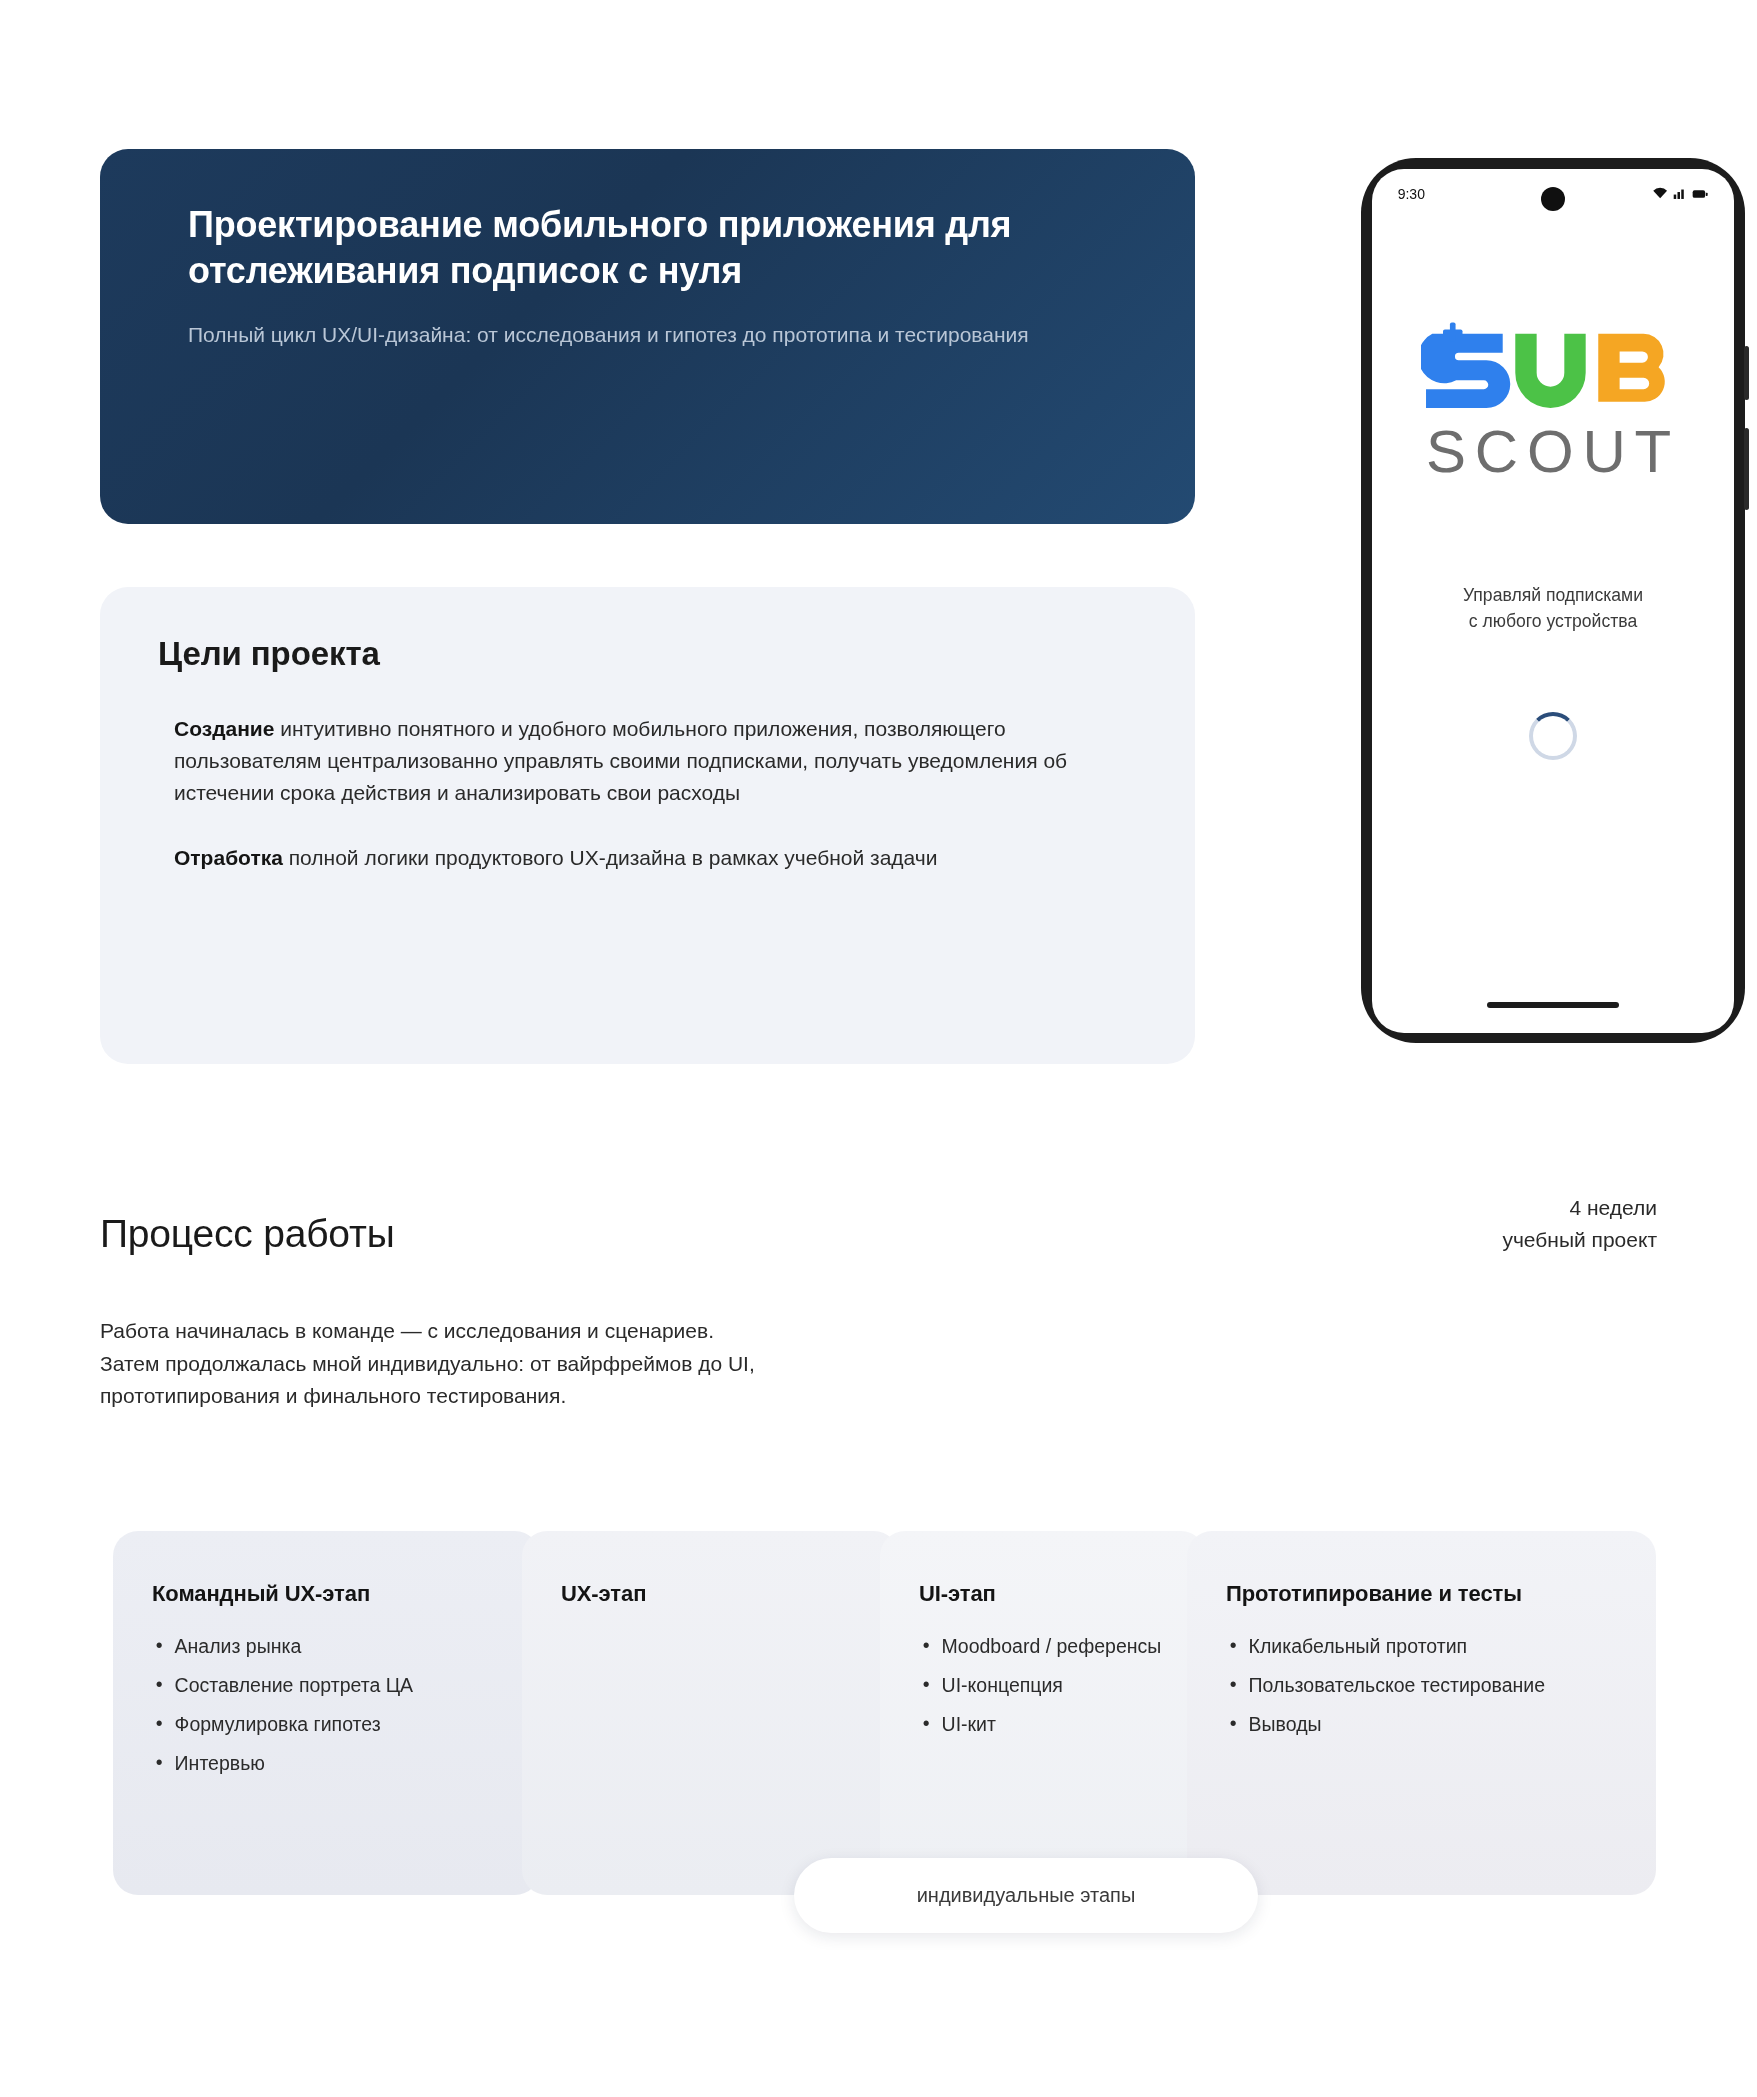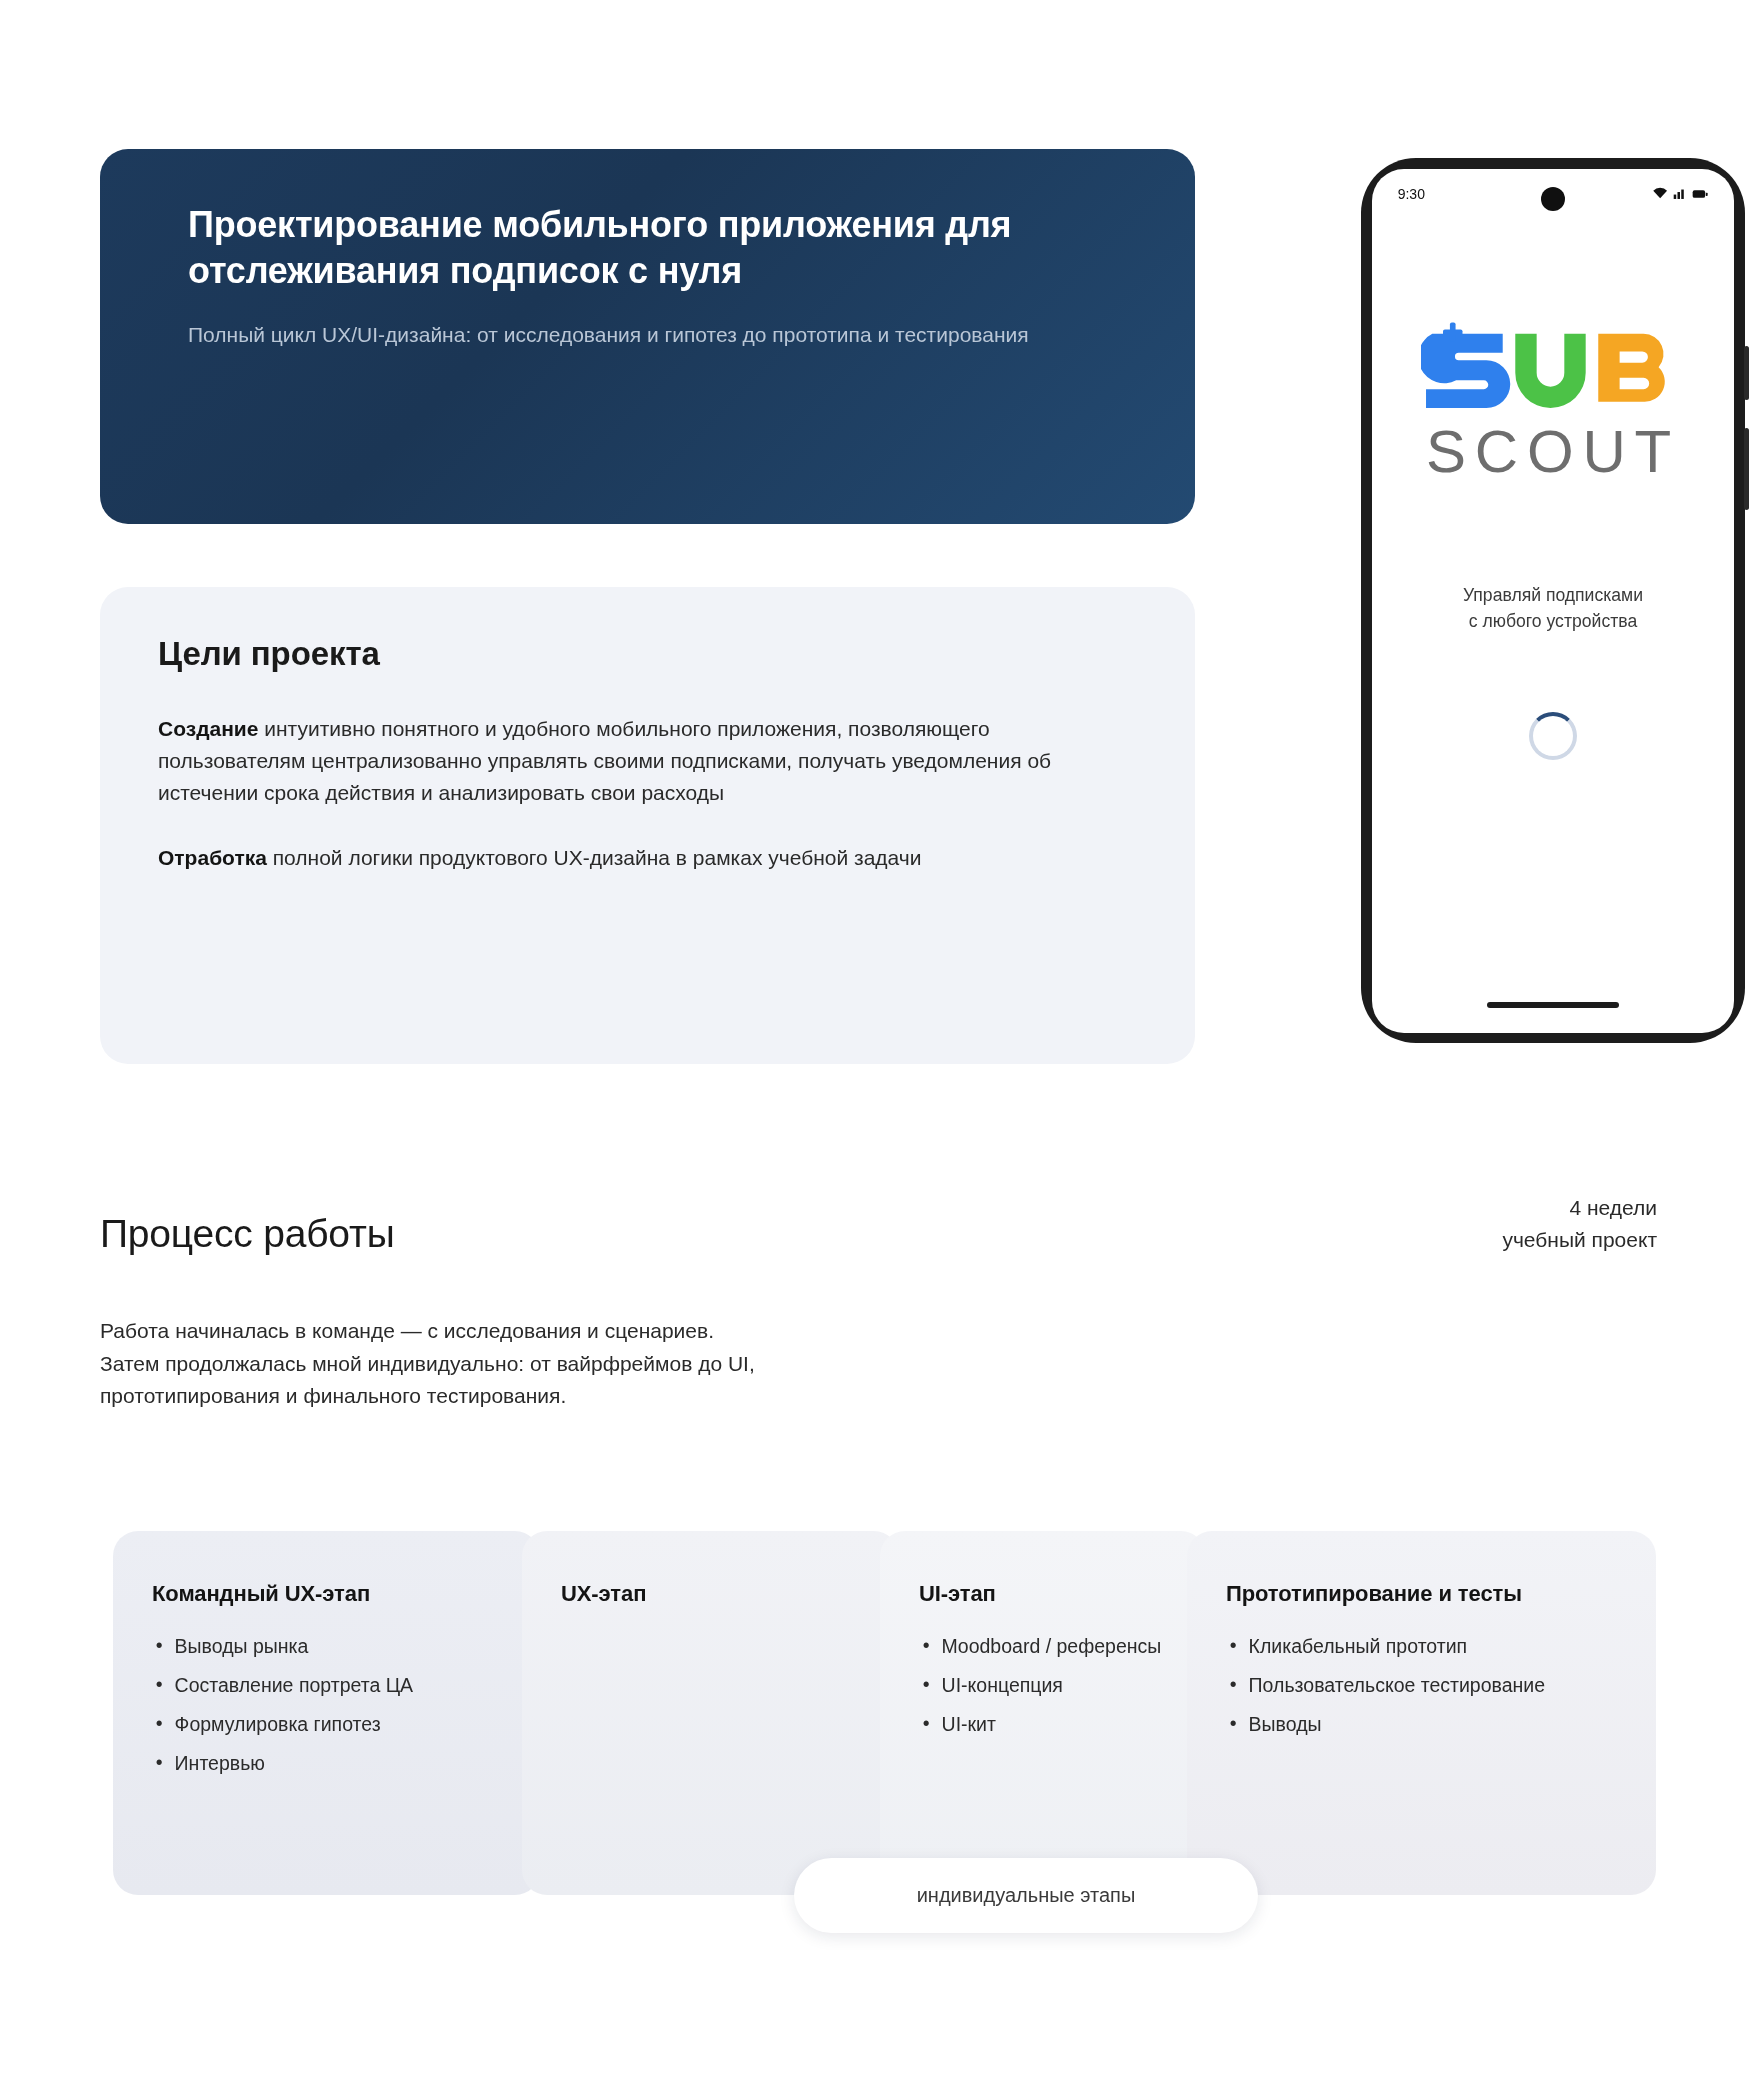--- a/index.html
+++ b/index.html
@@ -72,21 +72,21 @@
     font-size: 33px;
     font-weight: bold;
     color: #1a1a1a;
     margin: 0 0 40px 0;
     letter-spacing: -0.1px;
   }
   .goals-p {
     font-size: 21px;
     line-height: 1.52;
     color: #2a2a2a;
-    margin: 0 0 33px 0;
+    margin: 0 0 33px 16px;
     max-width: 998px;
   }
   .goals-p:last-child { margin-bottom: 0; }
   .goals-p b { font-weight: bold; color: #141414; }
 
   
   .phone-wrap {
     position: absolute;
     left: 1261px;
     top: 9.4px;
@@ -393,21 +393,21 @@
     <div>Работа начиналась в команде — с исследования и сценариев.</div>
     <div>Затем продолжалась мной индивидуально: от вайрфреймов до UI,</div>
     <div>прототипирования и финального тестирования.</div>
   </div>
 
   <div class="stages">
 
     <div class="stage stage-1">
       <h3 class="stage-title">Командный UX-этап</h3>
       <ul class="stage-list">
-        <li>Выводы рынка</li>
+        <li>Анализ рынка</li>
         <li>Составление портрета ЦА</li>
         <li>Формулировка гипотез</li>
         <li>Интервью</li>
       </ul>
     </div>
 
     <div class="stage stage-2">
       <h3 class="stage-title">UX-этап</h3>
     </div>
 

